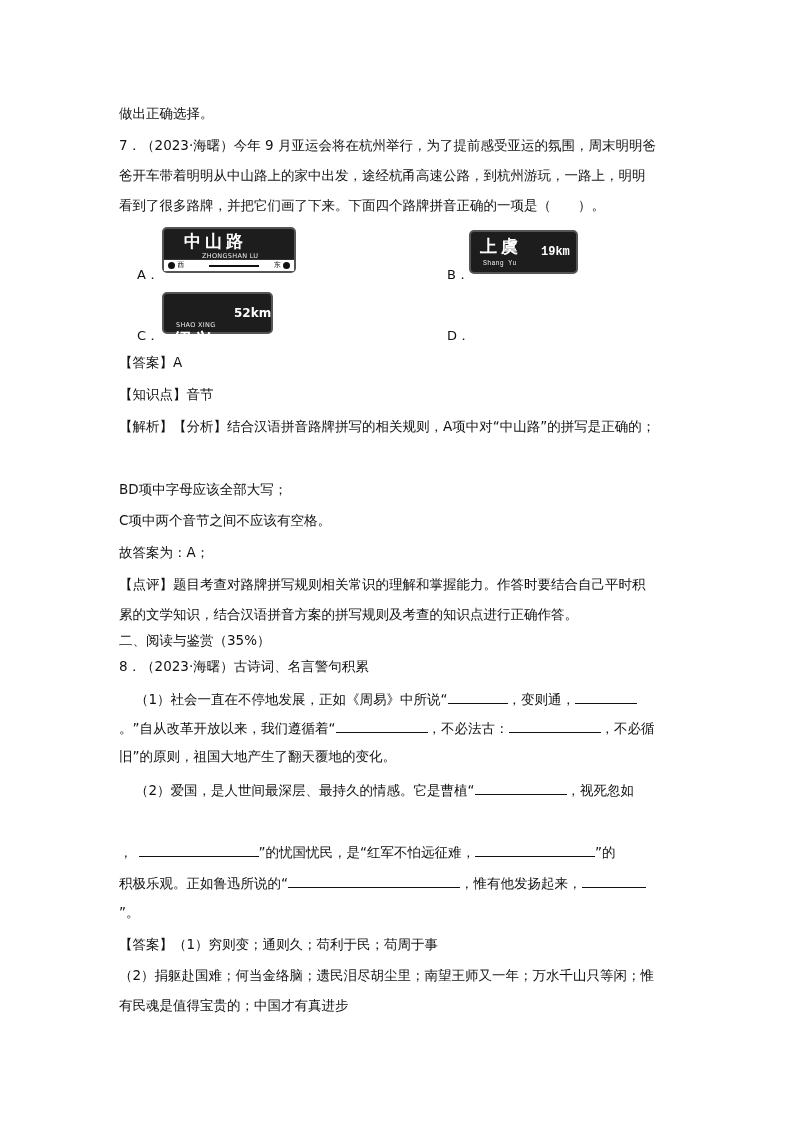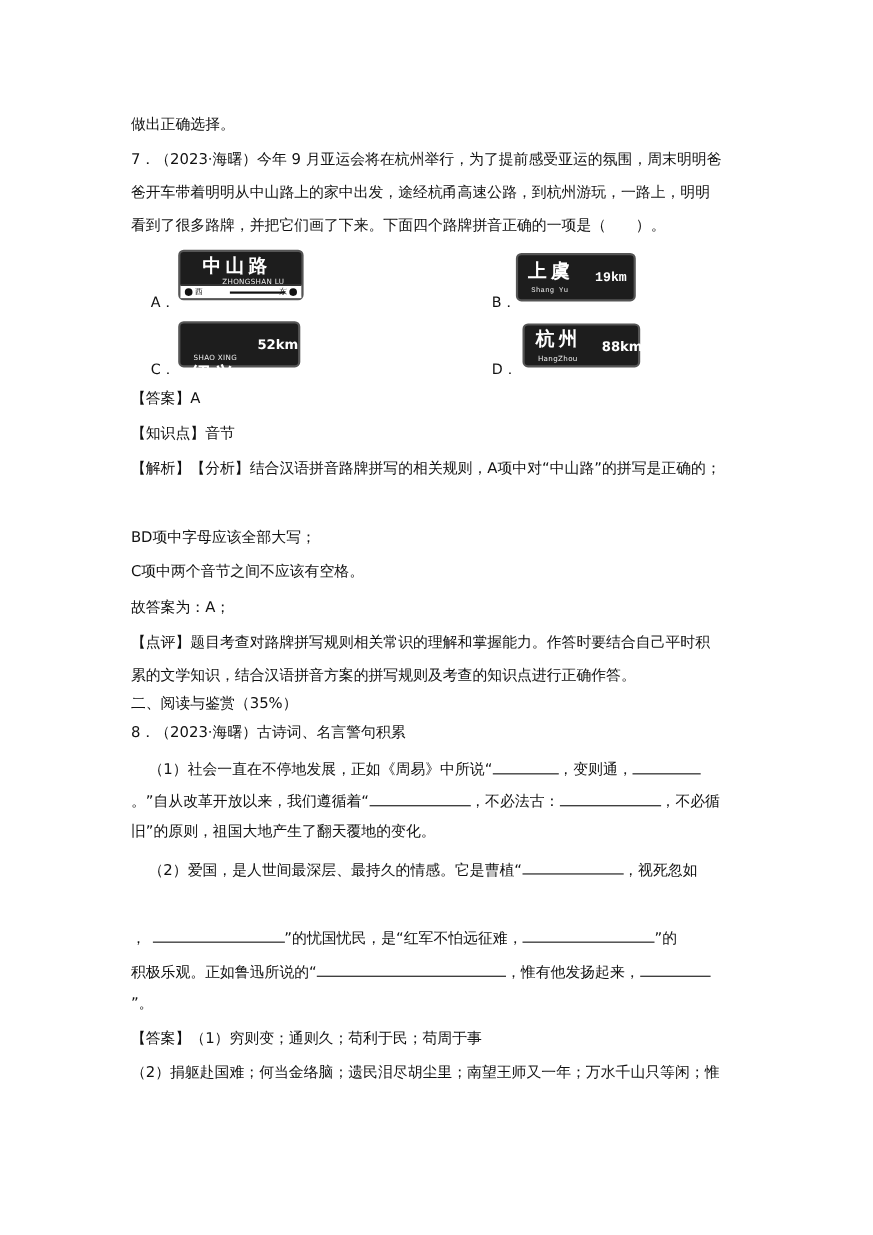--- a/index.html
+++ b/index.html
@@ -30,21 +30,21 @@
 
 <div class="page">
 
   <div class="line" style="top:104px">做出正确选择。</div>
 
   <div class="line" style="top:136px">7．（2023·海曙）今年 9 月亚运会将在杭州举行，为了提前感受亚运的氛围，周末明明爸</div>
   <div class="line" style="top:166px">爸开车带着明明从中山路上的家中出发，途经杭甬高速公路，到杭州游玩，一路上，明明</div>
   <div class="line" style="top:196px">看到了很多路牌，并把它们画了下来。下面四个路牌拼音正确的一项是（　　）。</div>
 
   <span class="opt" style="left:137px; top:266px">A．</span>
-  <div class="sign" style="left:162px; top:227px; width:114px; height:46px;">
+  <div class="sign" style="left:162px; top:227px; width:134px; height:46px;">
     <span class="cn" style="left:20px; top:1px;">中山路</span>
     <span class="py" style="left:38px; top:23px;">ZHONGSHAN LU</span>
     <div class="signA-bottom">
       <span class="dir" style="left:4px;"><span class="dot"></span> <span>西</span></span>
       <span class="bar"></span>
       <span class="dir" style="right:4px;"><span>东</span> <span class="dot"></span></span>
     </div>
   </div>
 
   <span class="opt" style="left:447px; top:266px">B．</span>
@@ -55,25 +55,20 @@
   </div>
 
   <span class="opt" style="left:137px; top:327px">C．</span>
   <div class="sign" style="left:162px; top:292px; width:111px; height:42px;">
     <span class="cn" style="left:10px; top:2px;margin-top:32px;">绍兴</span>
     <span class="py" style="left:12px; top:27px;">SHAO XING</span>
     <span class="km" style="left:70px; top:12px;">52km</span>
   </div>
 
   <span class="opt" style="left:447px; top:327px">D．</span>
-  <div class="sign" style="left:475px; top:294px; width:107px; height:40px;">
-    <span class="cn" style="left:10px; top:1px;">杭州</span>
-    <span class="py" style="left:12px; top:26px;">HangZhou</span>
-    <span class="km" style="left:70px; top:12px;">88km</span>
-  </div>
 
   <div class="line" style="top:353px">【答案】A</div>
   <div class="line" style="top:385px">【知识点】音节</div>
   <div class="line" style="top:417px">【解析】【分析】结合汉语拼音路牌拼写的相关规则，A项中对“中山路”的拼写是正确的；</div>
   <div class="line" style="top:480px">BD项中字母应该全部大写；</div>
   <div class="line" style="top:511px">C项中两个音节之间不应该有空格。</div>
   <div class="line" style="top:543px">故答案为：A；</div>
   <div class="line" style="top:575px">【点评】题目考查对路牌拼写规则相关常识的理解和掌握能力。作答时要结合自己平时积</div>
   <div class="line" style="top:605px">累的文学知识，结合汉语拼音方案的拼写规则及考查的知识点进行正确作答。</div>
 
@@ -94,14 +89,15 @@
   <div class="line" style="top:842px">
     <span>，</span><span class="blank" style="width:120px; margin-left:6px"></span><span>”的忧国忧民，是“红军不怕远征难，</span><span class="blank" style="width:120px"></span><span>”的</span>
   </div>
   <div class="line" style="top:873px">
     <span>积极乐观。正如鲁迅所说的“</span><span class="blank" style="width:172px"></span><span>，惟有他发扬起来，</span><span class="blank" style="width:64px"></span>
   </div>
   <div class="line" style="top:903px">”。</div>
 
   <div class="line" style="top:935px">【答案】（1）穷则变；通则久；苟利于民；苟周于事</div>
   <div class="line" style="top:966px">（2）捐躯赴国难；何当金络脑；遗民泪尽胡尘里；南望王师又一年；万水千山只等闲；惟</div>
+  <div class="line" style="top:996px">有民魂是值得宝贵的；中国才有真进步</div>
 
 </div>
 
 </body></html>

